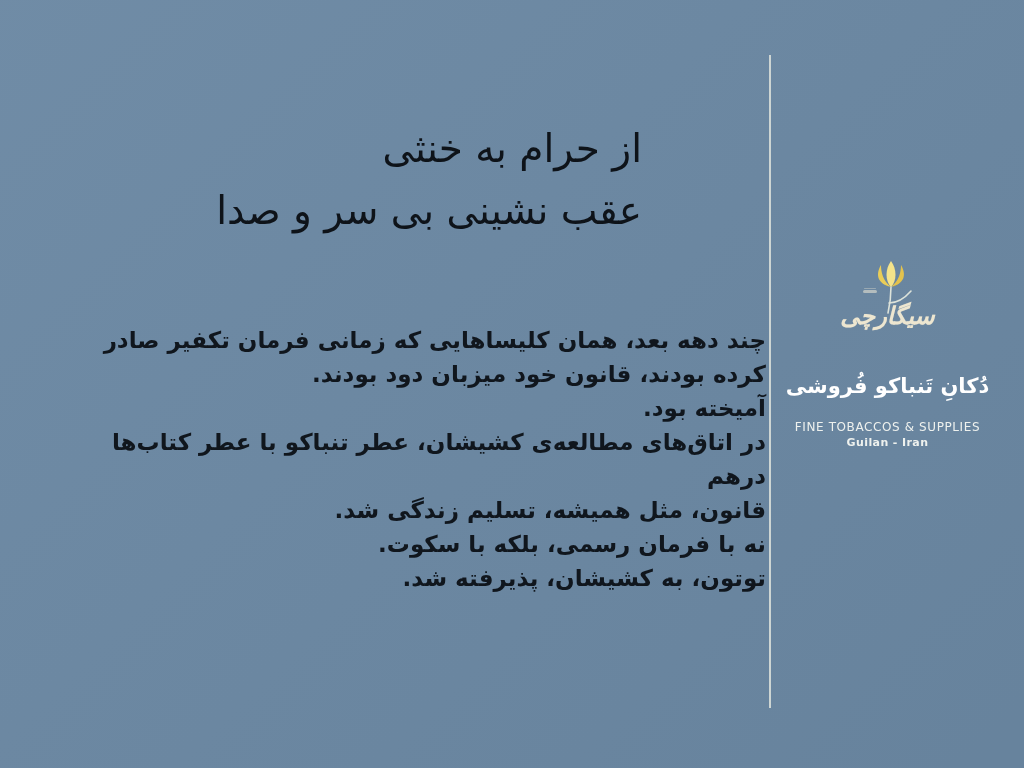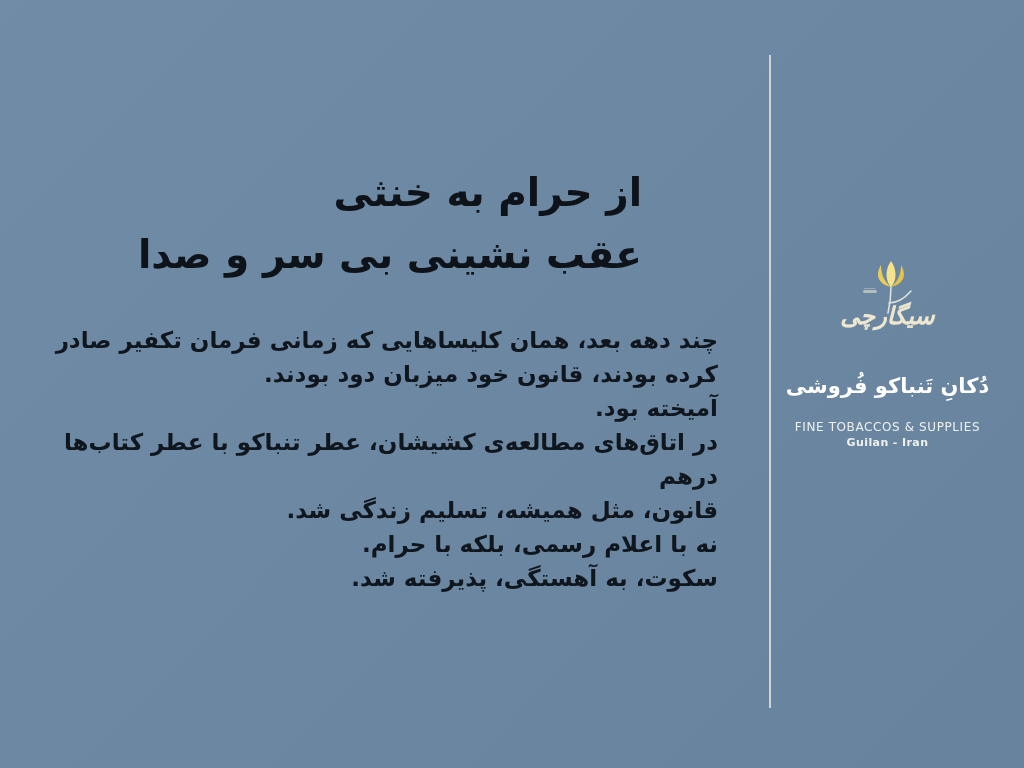--- a/index.html
+++ b/index.html
@@ -16,33 +16,32 @@
     content:"";position:absolute;inset:0;
     background:linear-gradient(135deg, rgba(255,255,255,0.03), rgba(0,0,0,0.04));
     pointer-events:none;
   }
 
   
   .title-block{
     position:absolute;top:118px;left:0;width:642px;
     direction:rtl;text-align:right;
     color:#0e1319;
-    font-weight:bold;
+    font-weight:normal;
     font-size:39px;line-height:62px;
     letter-spacing:0.5px;
-    margin-top:44px;
   }
 
   
   .body-block{
     position:absolute;top:323px;left:0;width:718px;
     direction:rtl;text-align:right;
     color:#10161d;
     font-weight:bold;
-    font-size:23px;line-height:34px;
+    font-size:23px;line-height:34px;padding-left:48px;
   }
 
   
   .divider{
     position:absolute;left:769px;top:55px;
     width:2px;height:653px;
     background:#d8ded8;
     opacity:0.9;
   }
 
@@ -104,22 +103,22 @@
     <div>از حرام به خنثی</div>
     <div>عقب نشینی بی سر و صدا</div>
   </div>
 
   <div class="body-block">
     <div>چند دهه بعد، همان کلیساهایی که زمانی فرمان تکفیر صادر</div>
     <div>کرده بودند، قانون خود میزبان دود بودند.</div>
     <div>آمیخته بود.</div>
     <div>در اتاق‌های مطالعه‌ی کشیشان، عطر تنباکو با عطر کتاب‌ها درهم</div>
     <div>قانون، مثل همیشه، تسلیم زندگی شد.</div>
-    <div>نه با اعلام رسمی، بلکه با حرام.</div>
-    <div>سکوت، به آهستگی، پذیرفته شد.</div>
+    <div>نه با فرمان رسمی، بلکه با سکوت.</div>
+    <div>توتون، به کشیشان، پذیرفته شد.</div>
   </div>
 
   <div class="divider"></div>
 
   <div class="sidebar">
 
     <div class="logo-block">
       <svg class="tulip" width="56" height="62" viewBox="0 0 56 62" xmlns="http://www.w3.org/2000/svg">
 
         <path d="M18,7 C12,17 15,26 28,29 C20,23 18,14 18,7 Z" fill="#e9cd58"></path>

